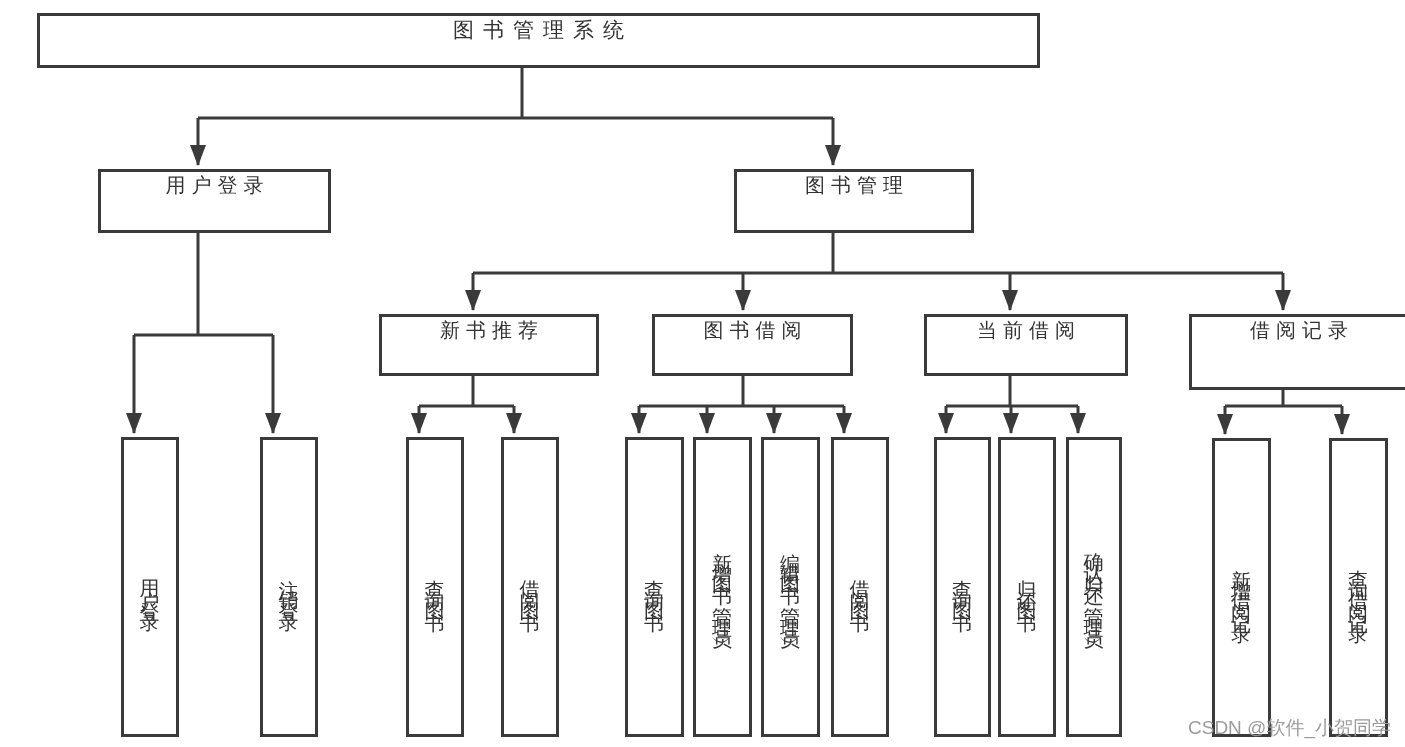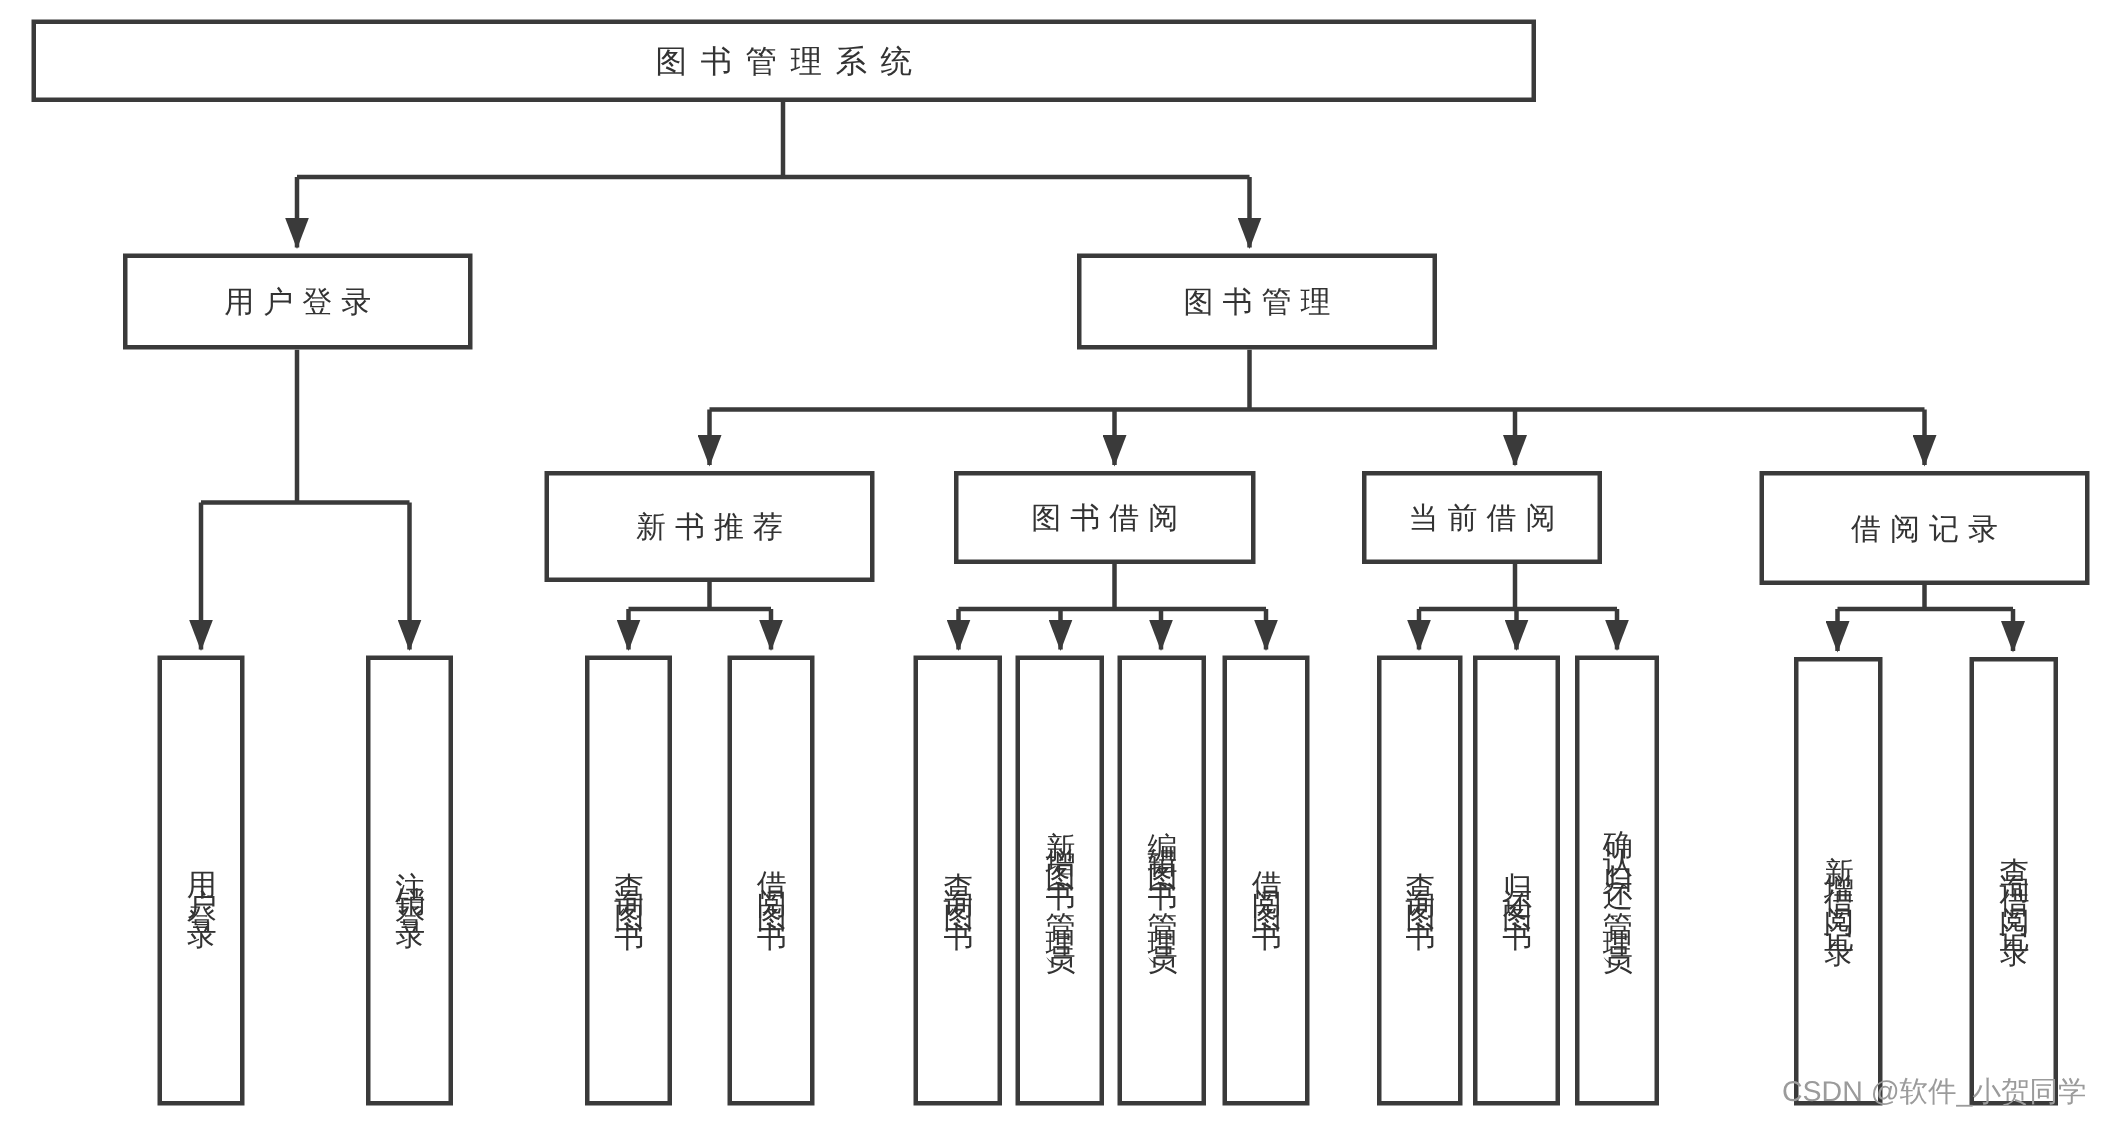--- a/index.html
+++ b/index.html
@@ -19,22 +19,23 @@
     color:var(--text);
   }
   .connector{position:absolute;left:0;top:0;width:1405px;height:747px;}
   .connector path{stroke:var(--line);stroke-width:3;fill:none;}
   .connector polygon{fill:var(--line);}
   .box{
     position:absolute;
     box-sizing:border-box;
     background:#fff;
     border:3px solid var(--box-border);
-    display:flex;align-items:center;justify-content:center;
+    display:flex;justify-content:center;
     text-align:center;
+    margin-left:16px;
   }
   .hlabel{
     font-size:20px;
     letter-spacing:6px;
     text-indent:6px; 
     white-space:nowrap;
     color:var(--text);
   }
   .root .hlabel{font-size:21px;letter-spacing:9px;text-indent:9px;}
   .leaf .vlabel{
@@ -113,27 +114,27 @@
     <span class="hlabel">图书管理系统</span>
   </div>
 
   <div class="box" style="left:82px;top:169px;width:233px;height:64px">
     <span class="hlabel">用户登录</span>
   </div>
   <div class="box" style="left:718px;top:169px;width:240px;height:64px">
     <span class="hlabel">图书管理</span>
   </div>
 
-  <div class="box" style="left:363px;top:314px;width:220px;height:74px">
+  <div class="box" style="left:363px;top:314px;width:220px;height:62px">
     <span class="hlabel">新书推荐</span>
   </div>
   <div class="box" style="left:636px;top:314px;width:201px;height:62px">
     <span class="hlabel">图书借阅</span>
   </div>
-  <div class="box" style="left:908px;top:314px;width:160px;height:62px">
+  <div class="box" style="left:908px;top:314px;width:204px;height:62px">
     <span class="hlabel">当前借阅</span>
   </div>
   <div class="box" style="left:1173px;top:314px;width:220px;height:76px">
     <span class="hlabel">借阅记录</span>
   </div>
 
   <div class="box leaf" style="left:105px;top:437px;width:58px;height:300px">
     <span class="vlabel">用户登录</span>
   </div>
   <div class="box leaf" style="left:244px;top:437px;width:58px;height:300px">

